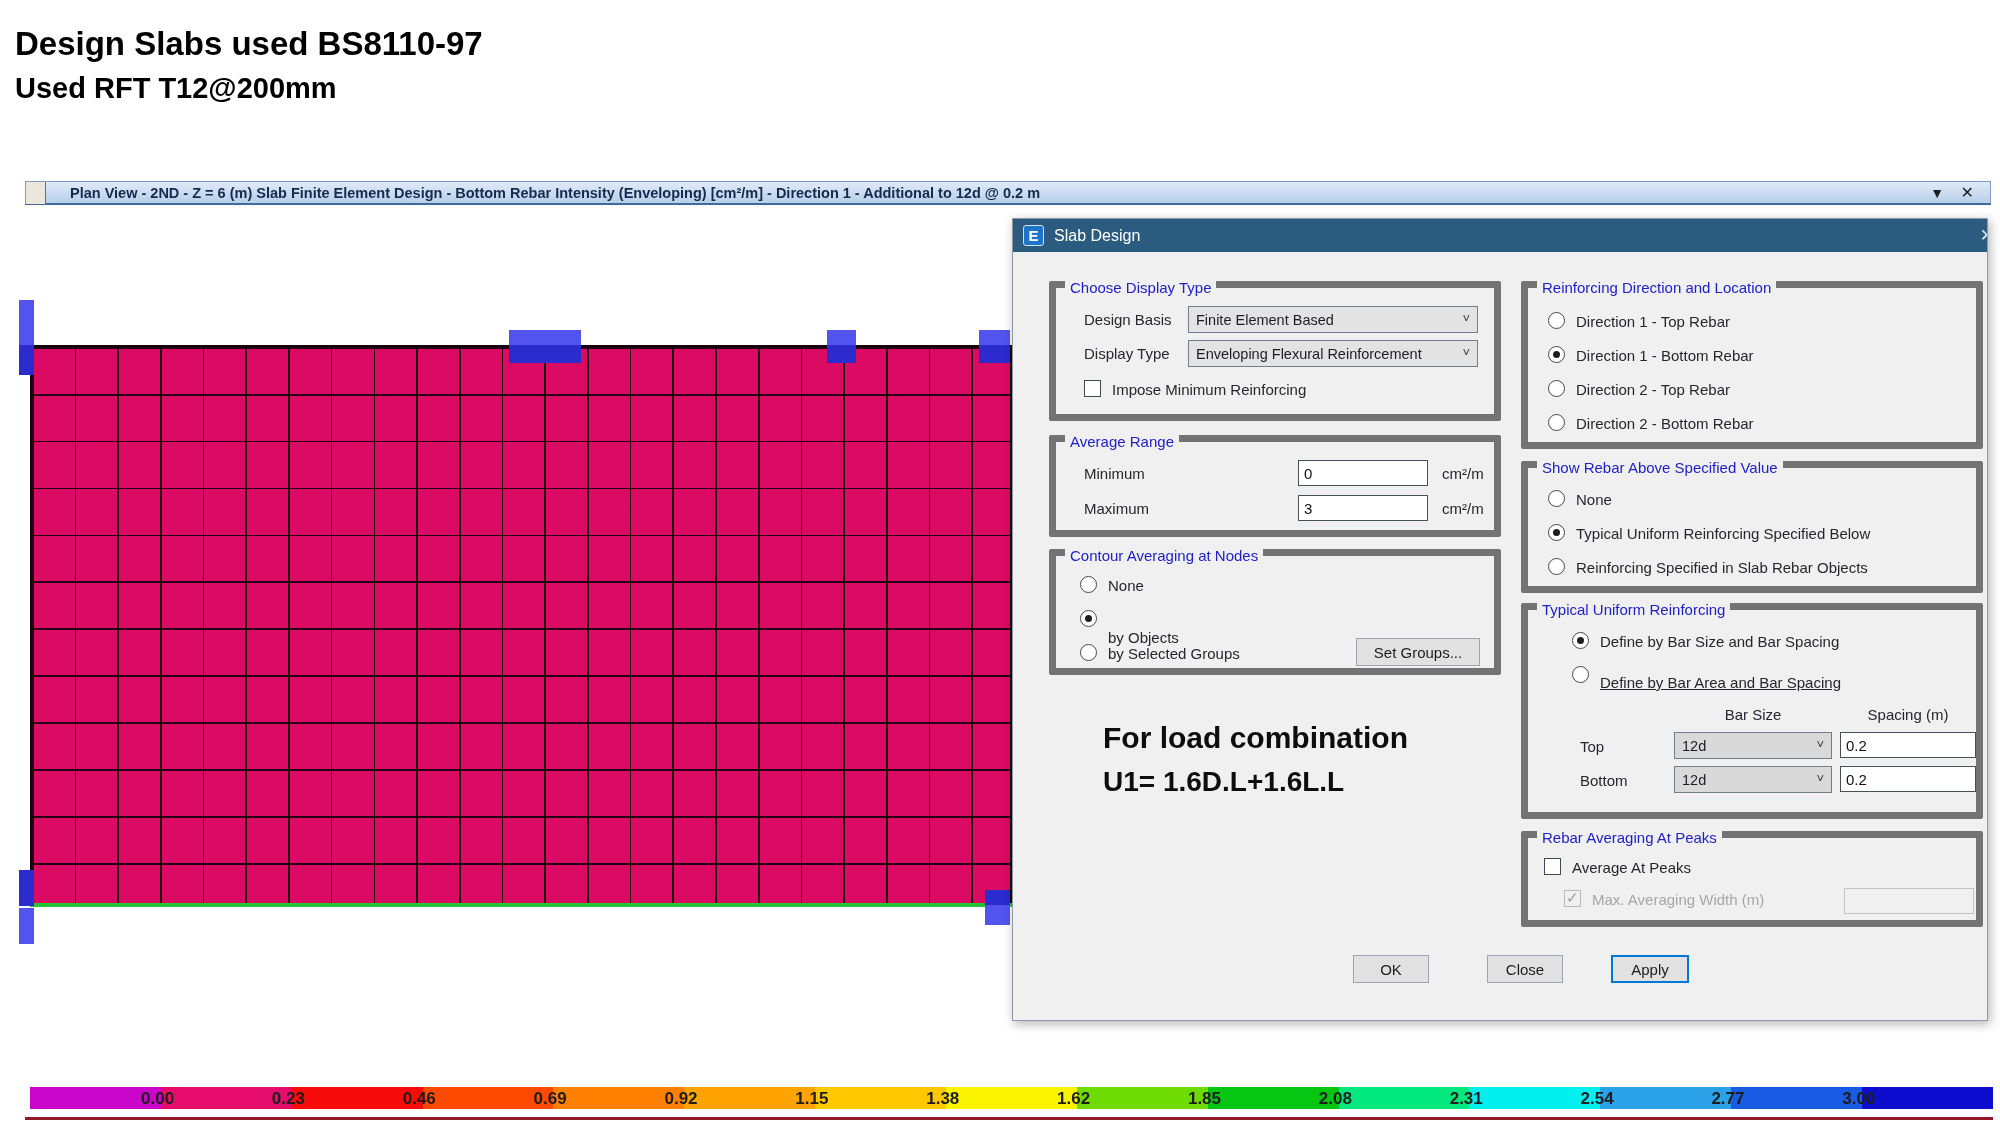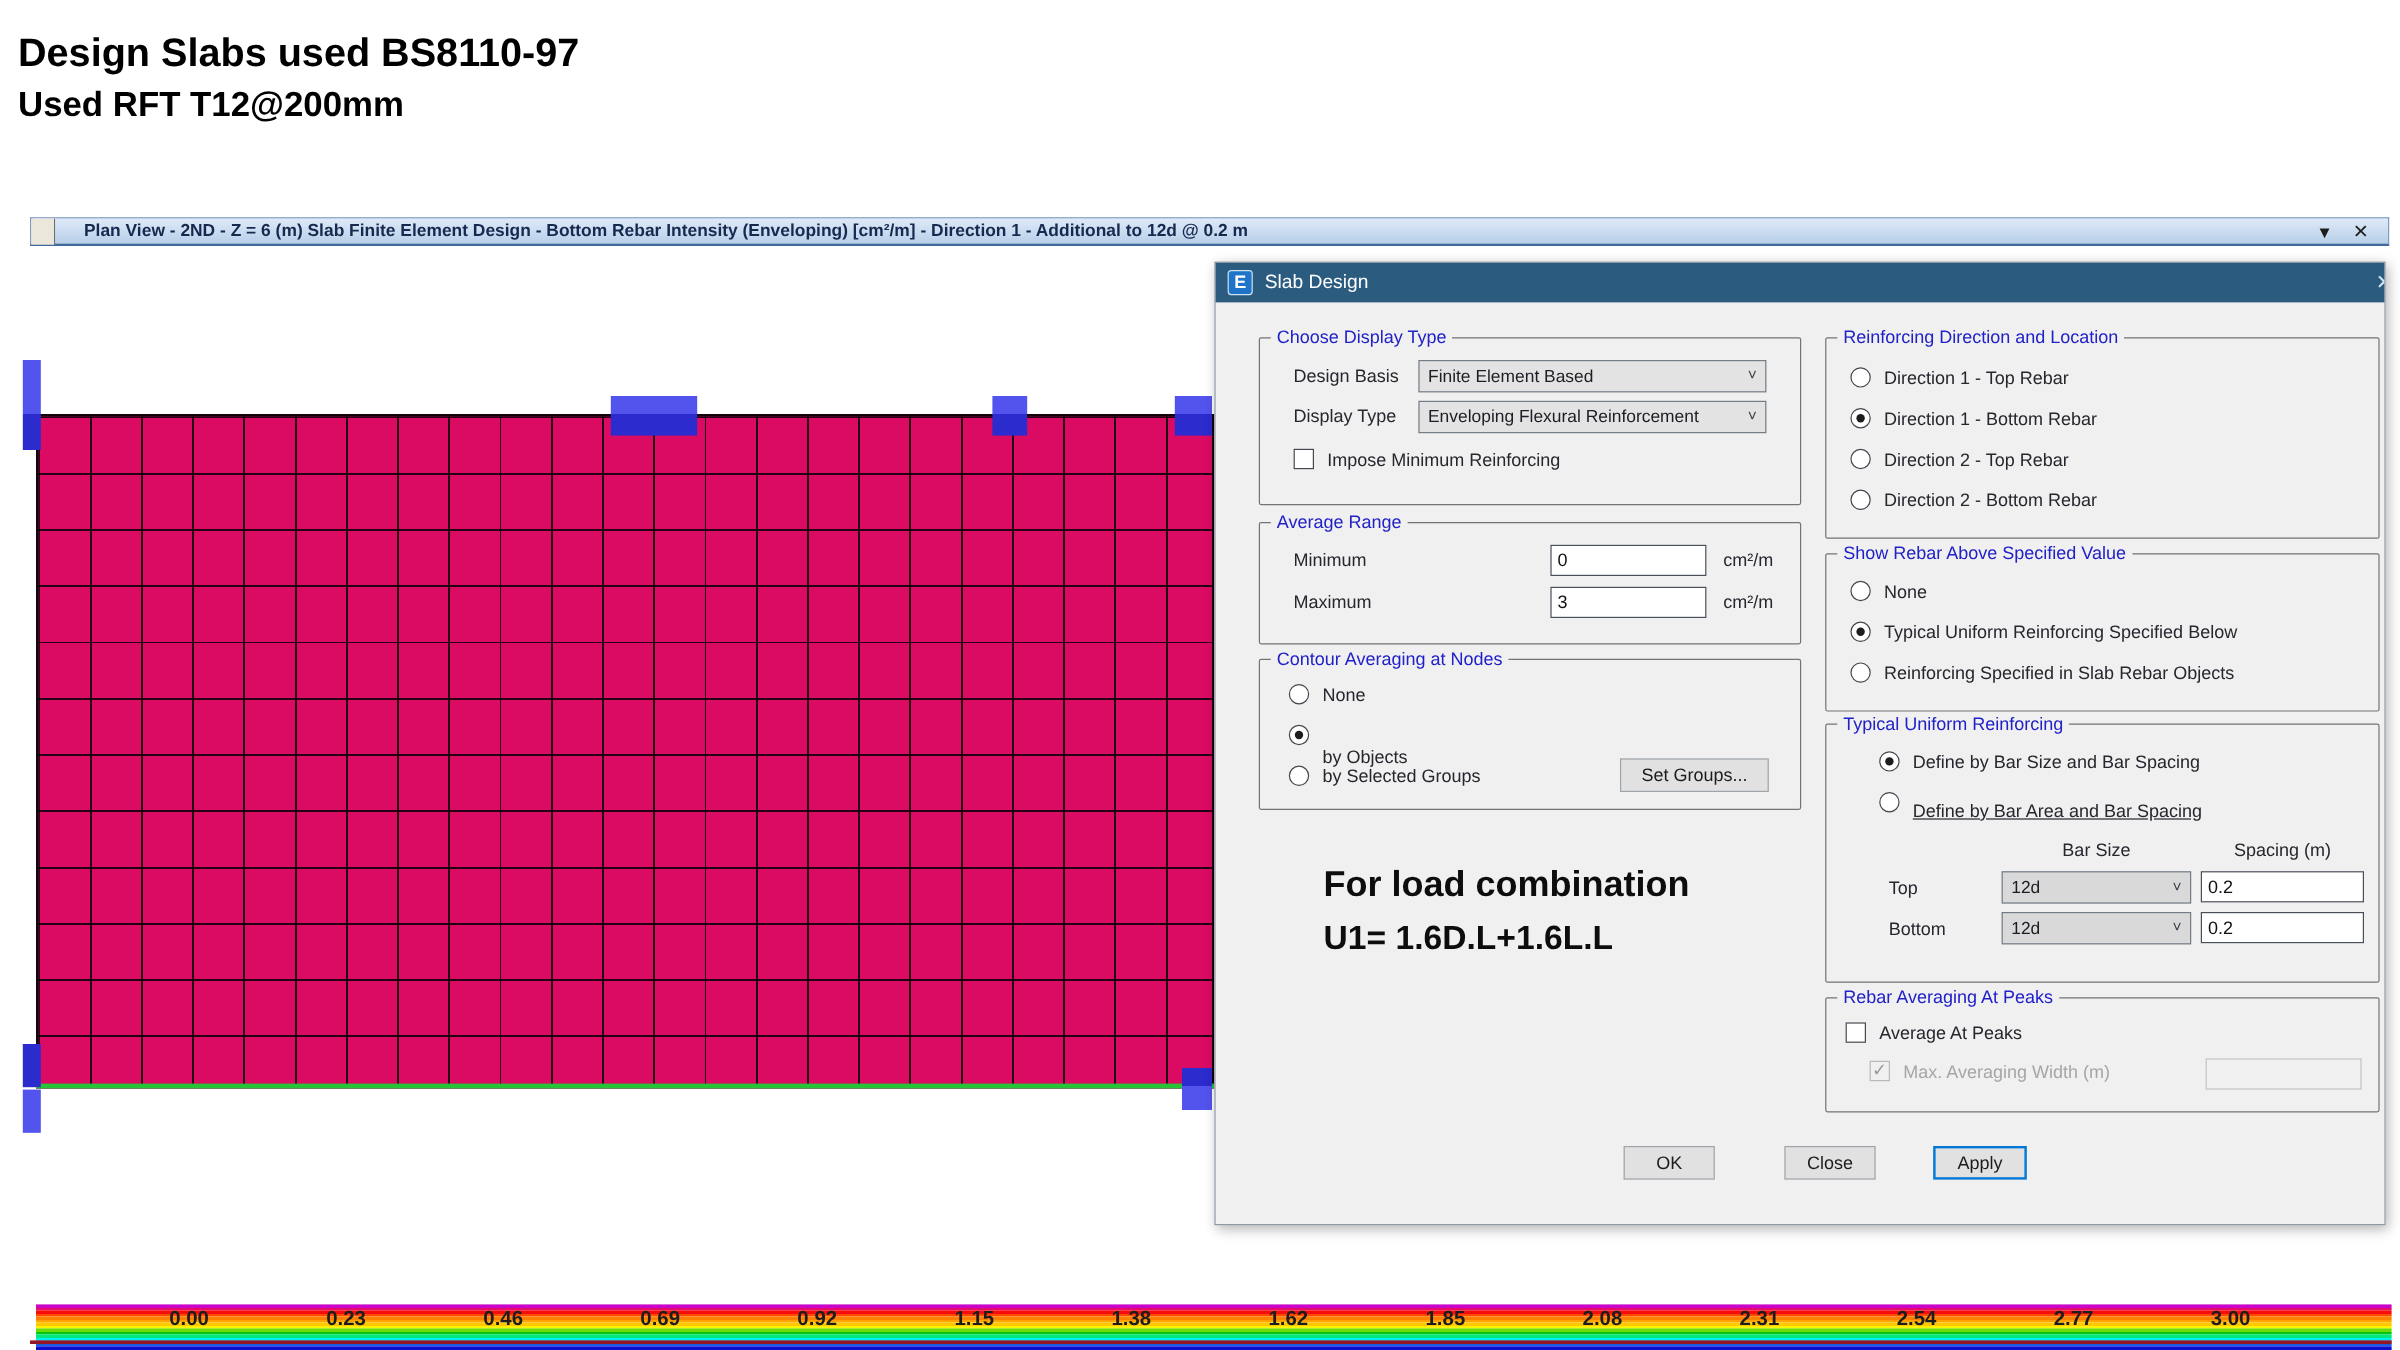--- a/index.html
+++ b/index.html
@@ -27,35 +27,35 @@
   .slab { position:absolute; left:30px; top:345px; width:982px; height:562px;
     background-color:#DB0A62;
     background-image:
       repeating-linear-gradient(to right, rgba(10,0,10,.88) 0 1.6px, transparent 1.6px 42.7px),
       repeating-linear-gradient(to bottom, rgba(10,0,10,.88) 0 1.6px, transparent 1.6px 46.9px);
     border:2px solid #15040c; }
   .slab-bottom-green { position:absolute; left:30px; top:903px; width:982px; height:4px; background:#27c437; }
   .bluemark { position:absolute; }
 
   
-  .legend { position:absolute; left:30px; top:1087px; width:1963px; height:38px; display:flex;flex-direction:column; }
+  .legend { position:absolute; left:30px; top:1087px; width:1963px; height:22px; display:flex; }
   .legend .seg { flex:1 1 0; height:100%; }
   .leglab { position:absolute; top:2px; transform:translateX(-60%); font-size:17px; font-weight:600; color:#1d1d1d; z-index:2; }
   .bottom-line { position:absolute; left:25px; top:1117px; width:1968px; height:3px; background:#931726; }
 
   
   .dialog { position:absolute; left:1012px; top:218px; width:976px; height:803px; background:#F0F0F0;
     border:1px solid #8e99a4; box-shadow:2px 3px 10px rgba(0,0,0,.3); }
   .dlg-titlebar { position:relative; height:33px; background:#2B5C80; display:flex; align-items:center; padding-left:10px; overflow:hidden; }
   .dlg-logo { width:21px; height:21px; background:#1E74C8; border:1px solid #cfe0ee; border-radius:3px; color:#fff;
     font-weight:bold; font-size:15px; display:flex; align-items:center; justify-content:center; margin-right:10px; }
   .dlg-title { color:#fff; font-size:16px; }
   .dlg-close { position:absolute; right:-7px; top:6px; color:#d7e6f2; font-size:17px; }
 
-  .group { position:absolute; border:1px solid #737373; border-radius:2px; }
+  .group { position:absolute; border:7px solid #737373; border-radius:2px; }
   .group-title { position:absolute; top:-9px; left:9px; background:#F0F0F0; padding:0 5px; color:#2121c8; font-size:15px; white-space:nowrap; }
   .lbl { position:absolute; font-size:15px; color:#26262e; white-space:nowrap; }
 
   .combo { position:absolute; height:27px; background:#E3E3E3; border:1px solid #747c86; font-size:14.5px;
     color:#1c1c24; display:flex; align-items:center; padding-left:7px; }
   .combo .chev { position:absolute; right:7px; top:4px; color:#3b3f46; font-size:13px; }
   .tbox { position:absolute; height:26px; background:#fff; border:1px solid #494f59; font-size:15px; color:#111;
     padding:0 5px; font-family:"Liberation Sans", sans-serif; }
   .tbox:disabled { background:#f0f0f0; border:1px solid #c3c3c3; }
 

